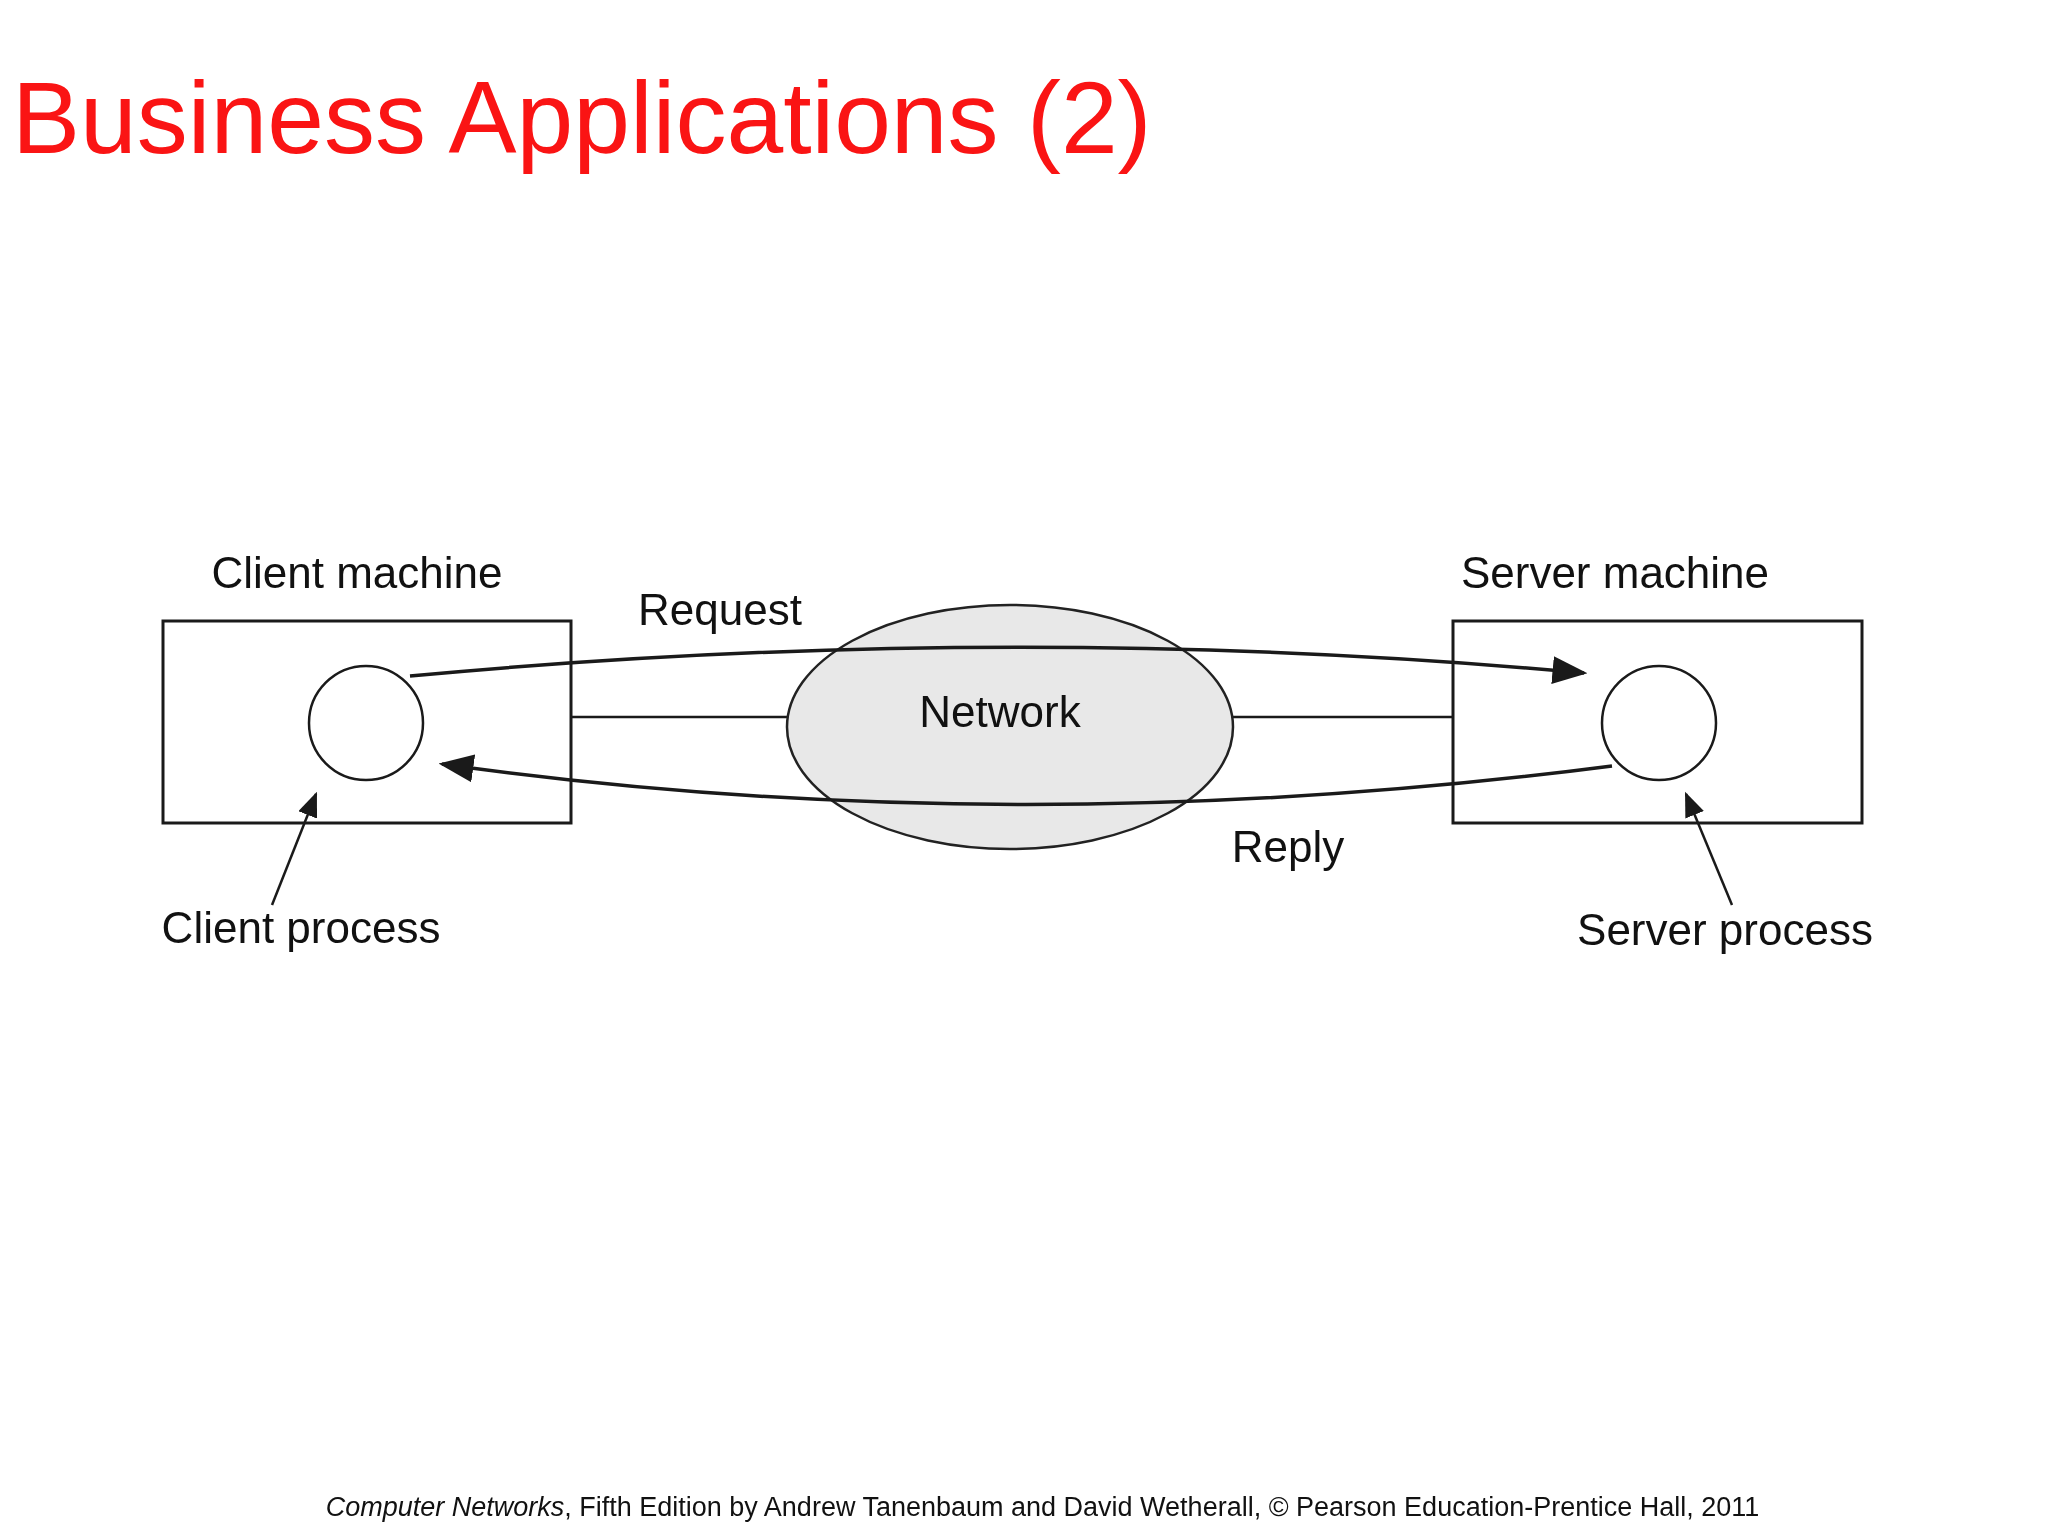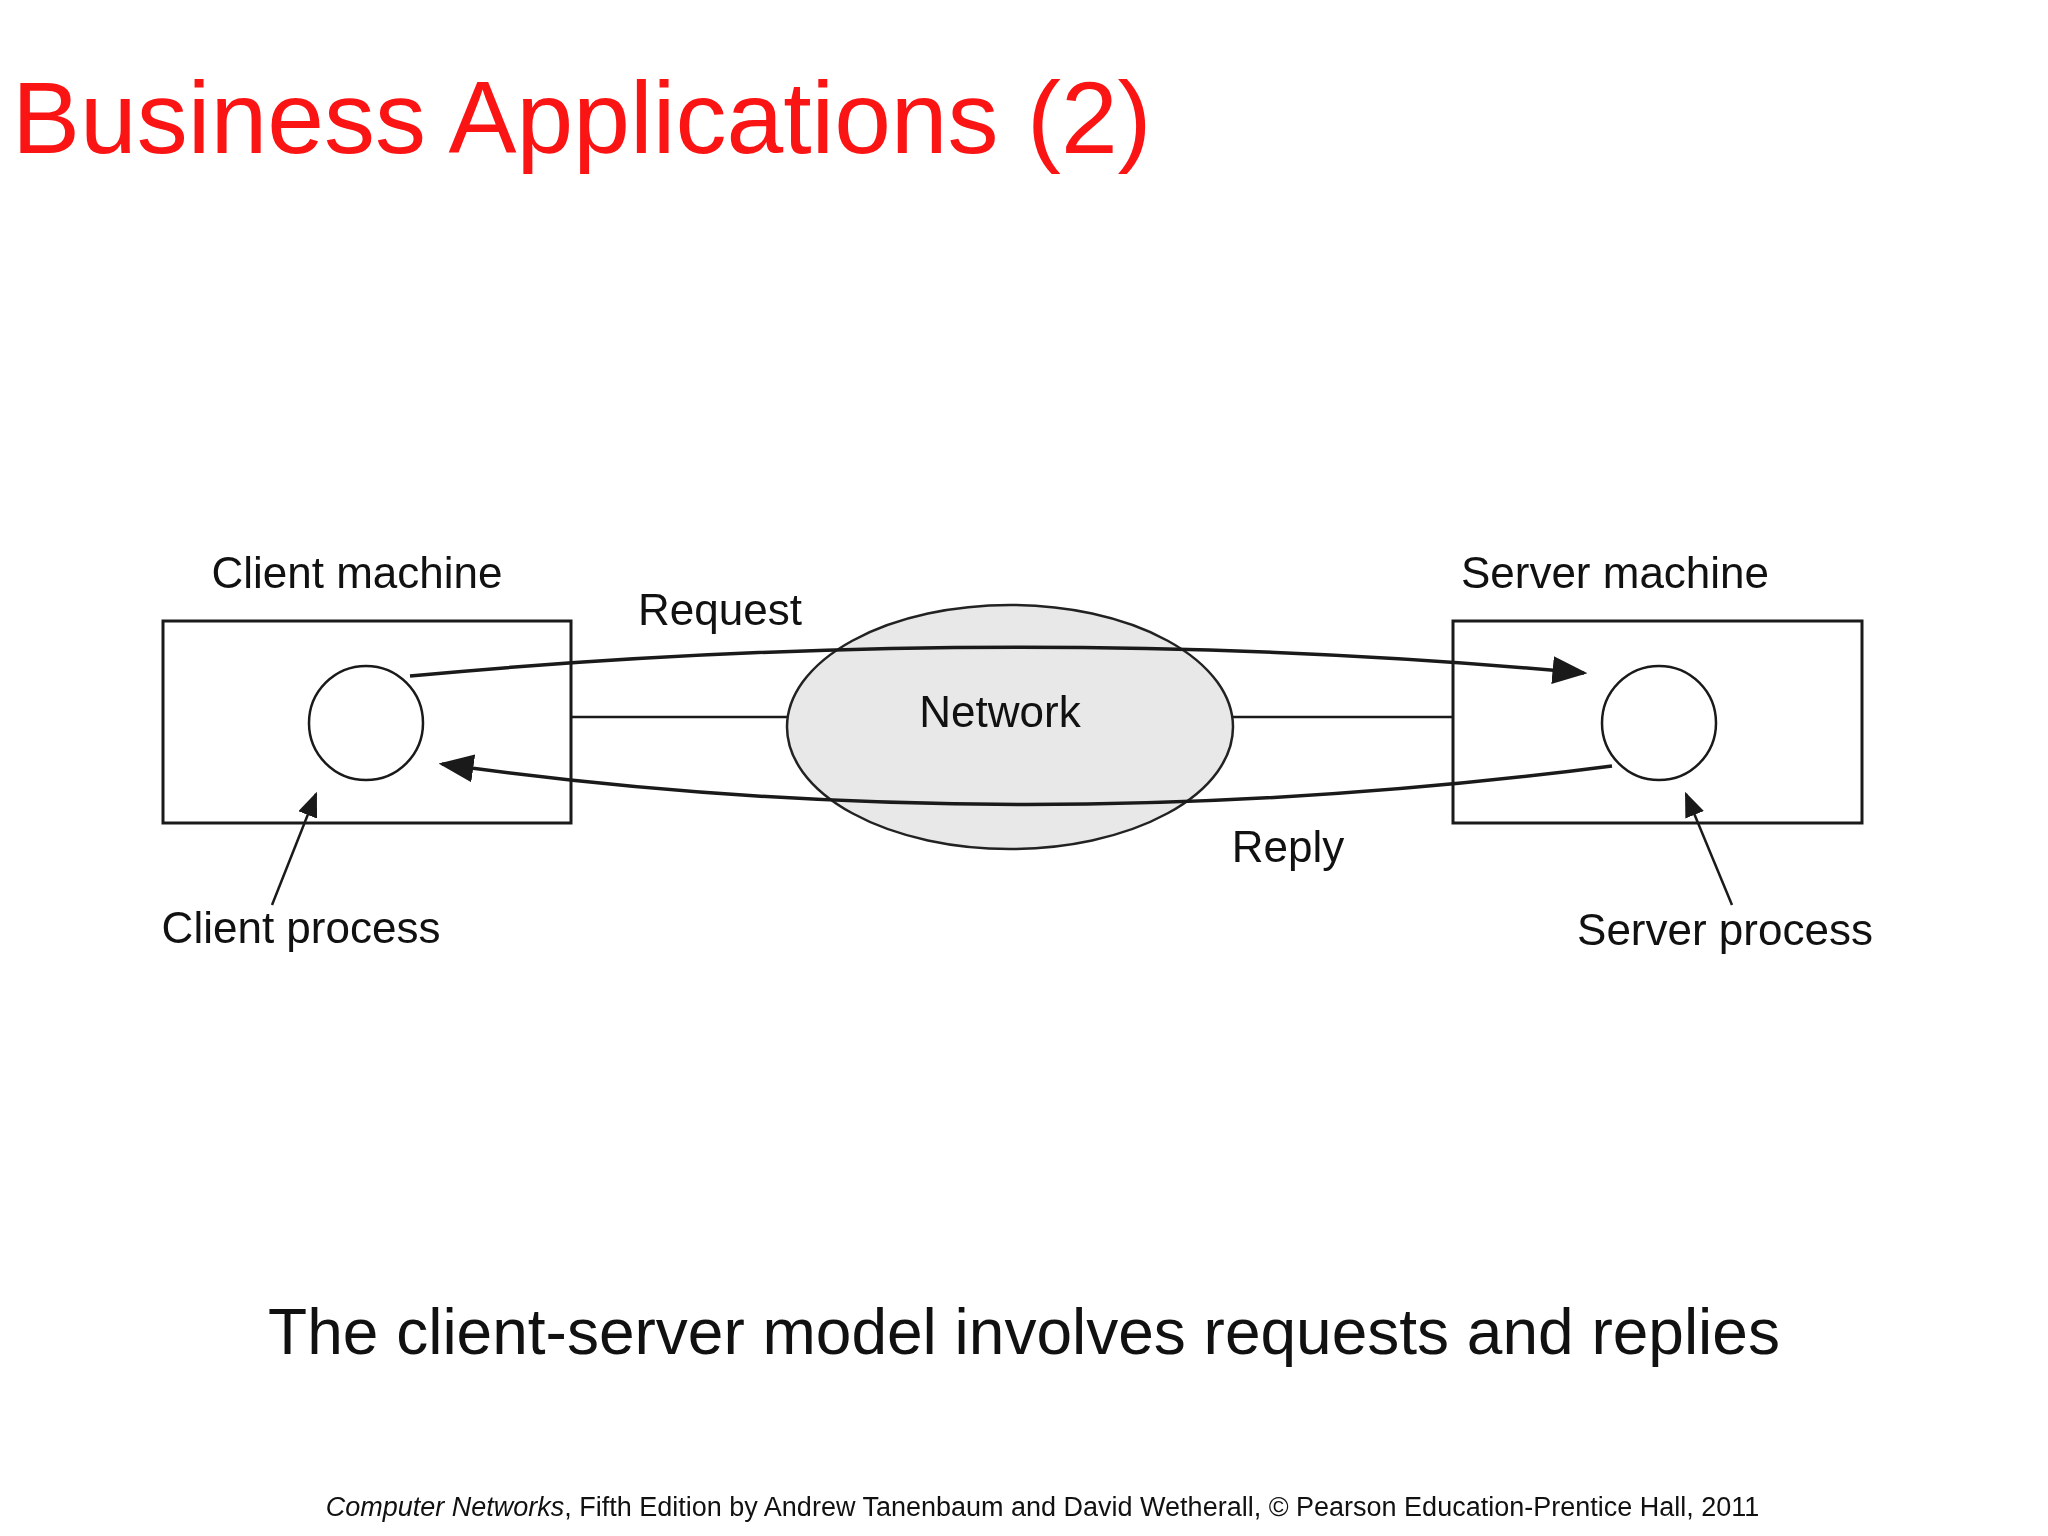--- a/index.html
+++ b/index.html
@@ -97,19 +97,18 @@
 
     <text x="357" y="588" text-anchor="middle">Client machine</text>
     <text x="1615" y="588" text-anchor="middle">Server machine</text>
     <text x="720" y="625" text-anchor="middle">Request</text>
     <text x="1000" y="727" text-anchor="middle">Network</text>
     <text x="1288" y="862" text-anchor="middle">Reply</text>
     <text x="301" y="943" text-anchor="middle">Client process</text>
     <text x="1725" y="945" text-anchor="middle">Server process</text>
   </svg>
 
-  <div class="caption">The client-server model involves requests and replies</div>
 
   <div class="footer">
     <span class="book">Computer Networks</span><span>, Fifth Edition by Andrew Tanenbaum and David Wetherall, © Pearson Education-Prentice Hall, 2011</span>
   </div>
 
 </div>
 
 </body></html>

